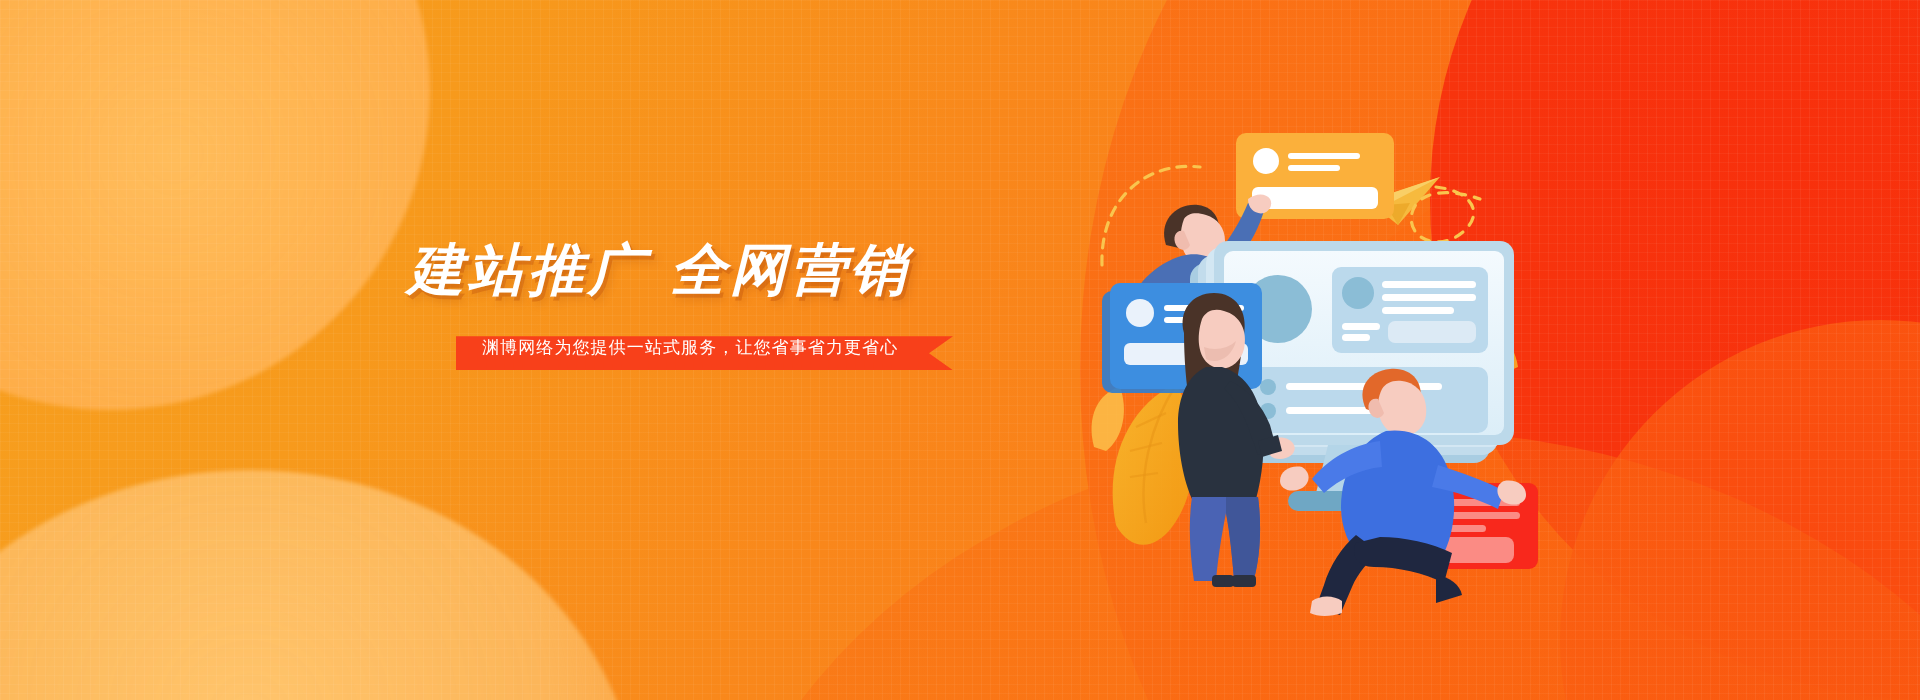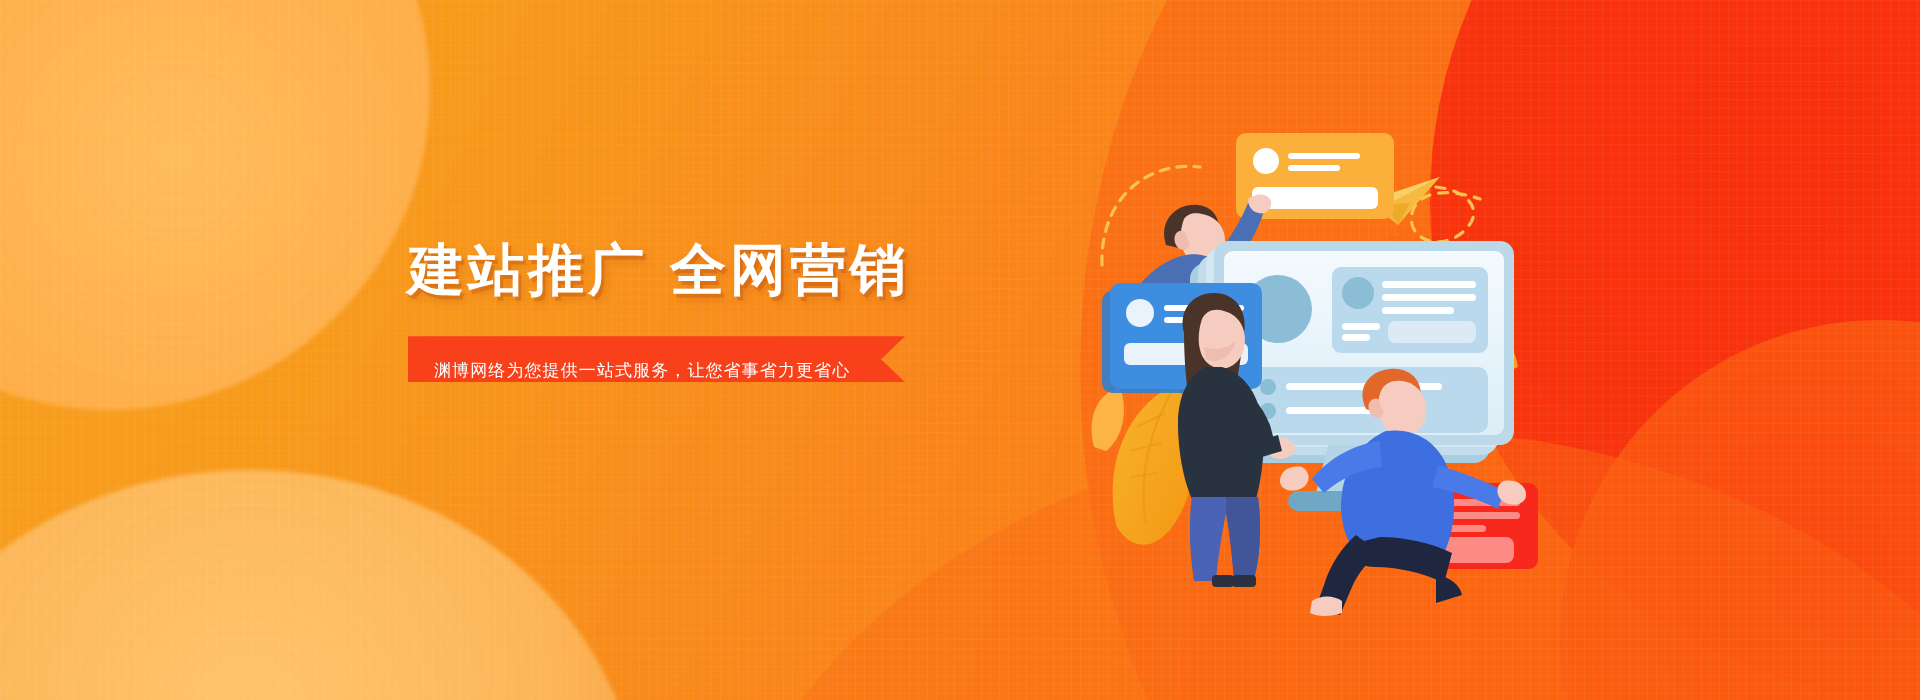--- a/index.html
+++ b/index.html
@@ -62,37 +62,39 @@
     pointer-events:none;
   }
 
   
   .copy{
     position:absolute;left:408px;top:236px;width:680px;
   }
   .headline{
     font-size:56px;
     font-weight:bold;
+    font-style:italic;
     color:#ffffff;
     letter-spacing:4px;
     line-height:1.22;
     white-space:nowrap;
     text-shadow:3px 4px 0 rgba(196,86,12,.40), 5px 6px 9px rgba(160,60,5,.22);
     font-family:"Liberation Sans","DejaVu Sans",sans-serif;
   }
   .headline .gap{display:inline-block;width:22px;}
 
   .ribbon{
     position:relative;
     margin-top:32px;
-    width:497px;height:46px;
+    width:497px;height:34px;
     background:#f8401a;
-    display:flex;align-items:flex-end;
+    display:flex;align-items:flex-start;
     -webkit-clip-path:polygon(0 0, 100% 0, calc(100% - 24px) 50%, 100% 100%, 0 100%);
     clip-path:polygon(0 0, 100% 0, calc(100% - 24px) 50%, 100% 100%, 0 100%);
+    margin-left:48px;
   }
   .ribbon-text{
     color:#ffffff;
     font-size:17px;
     letter-spacing:1.1px;
     padding-left:26px;
     white-space:nowrap;
     font-family:"Liberation Sans","DejaVu Sans",sans-serif;
   }
 

